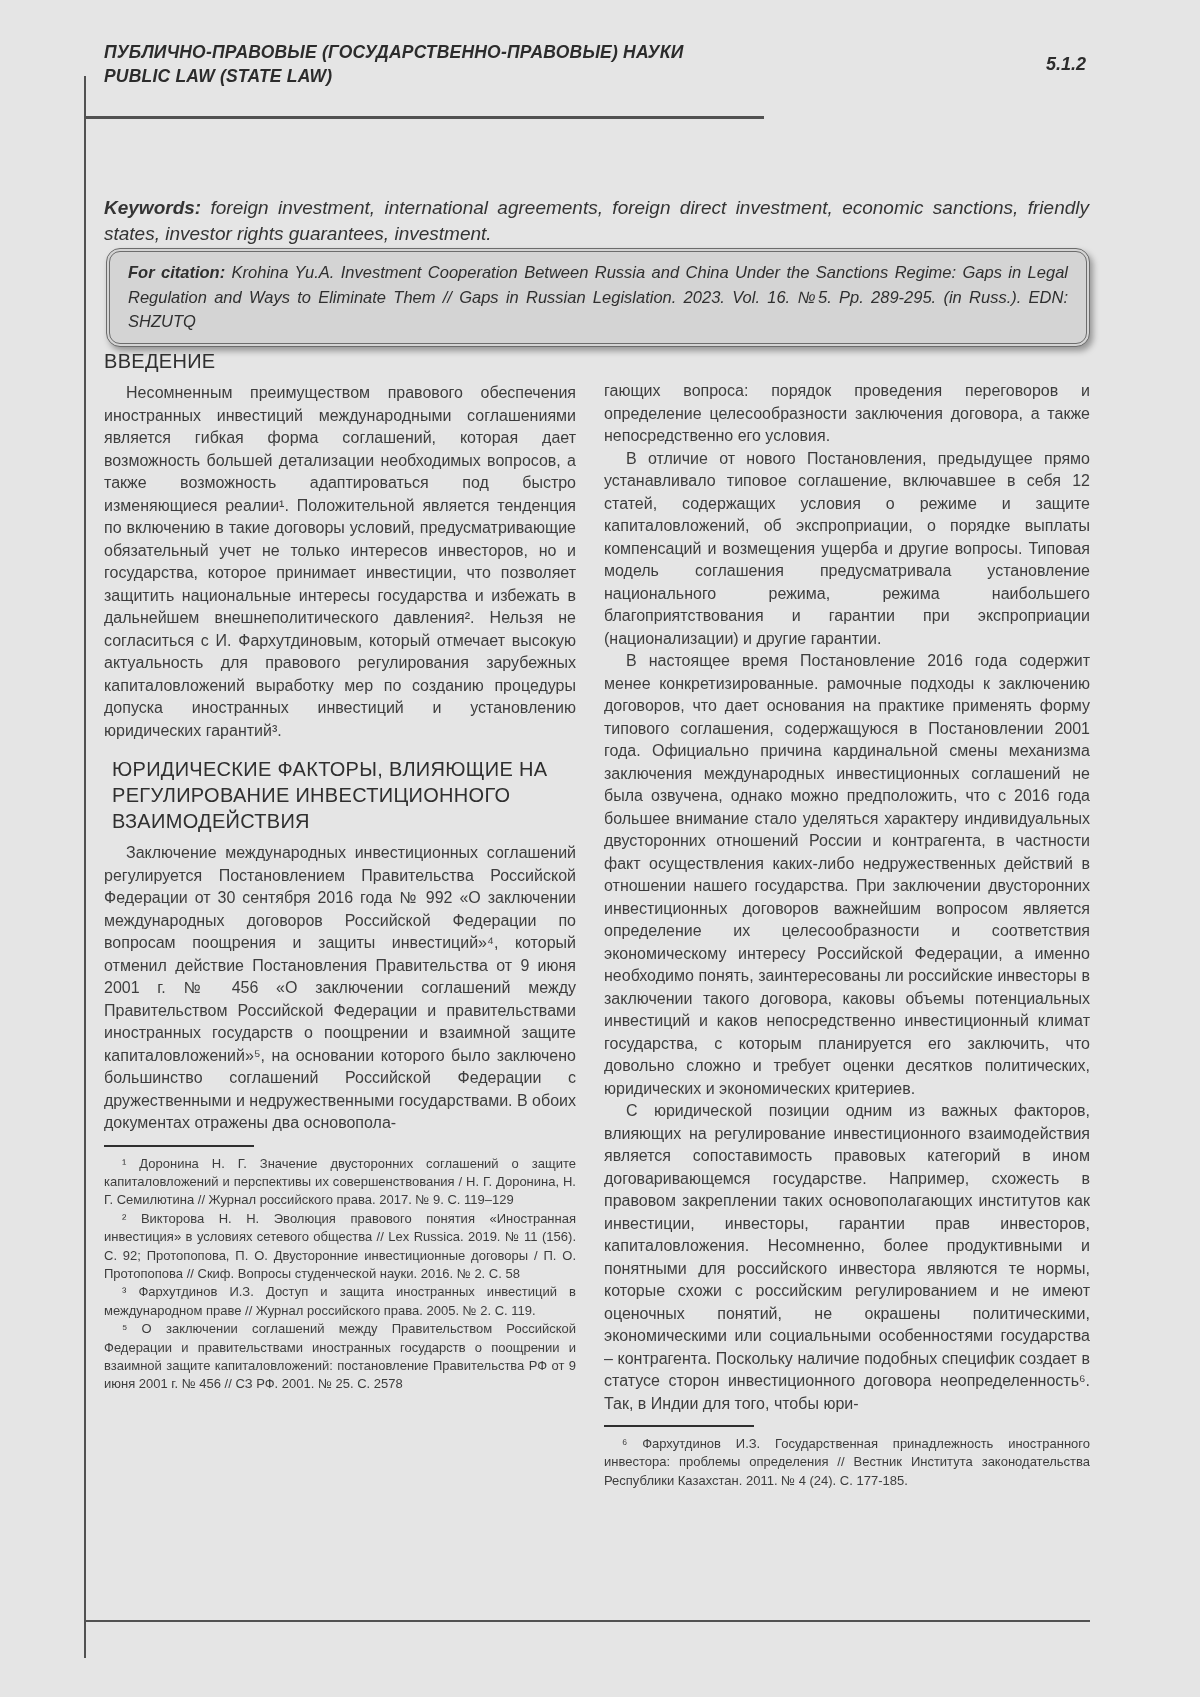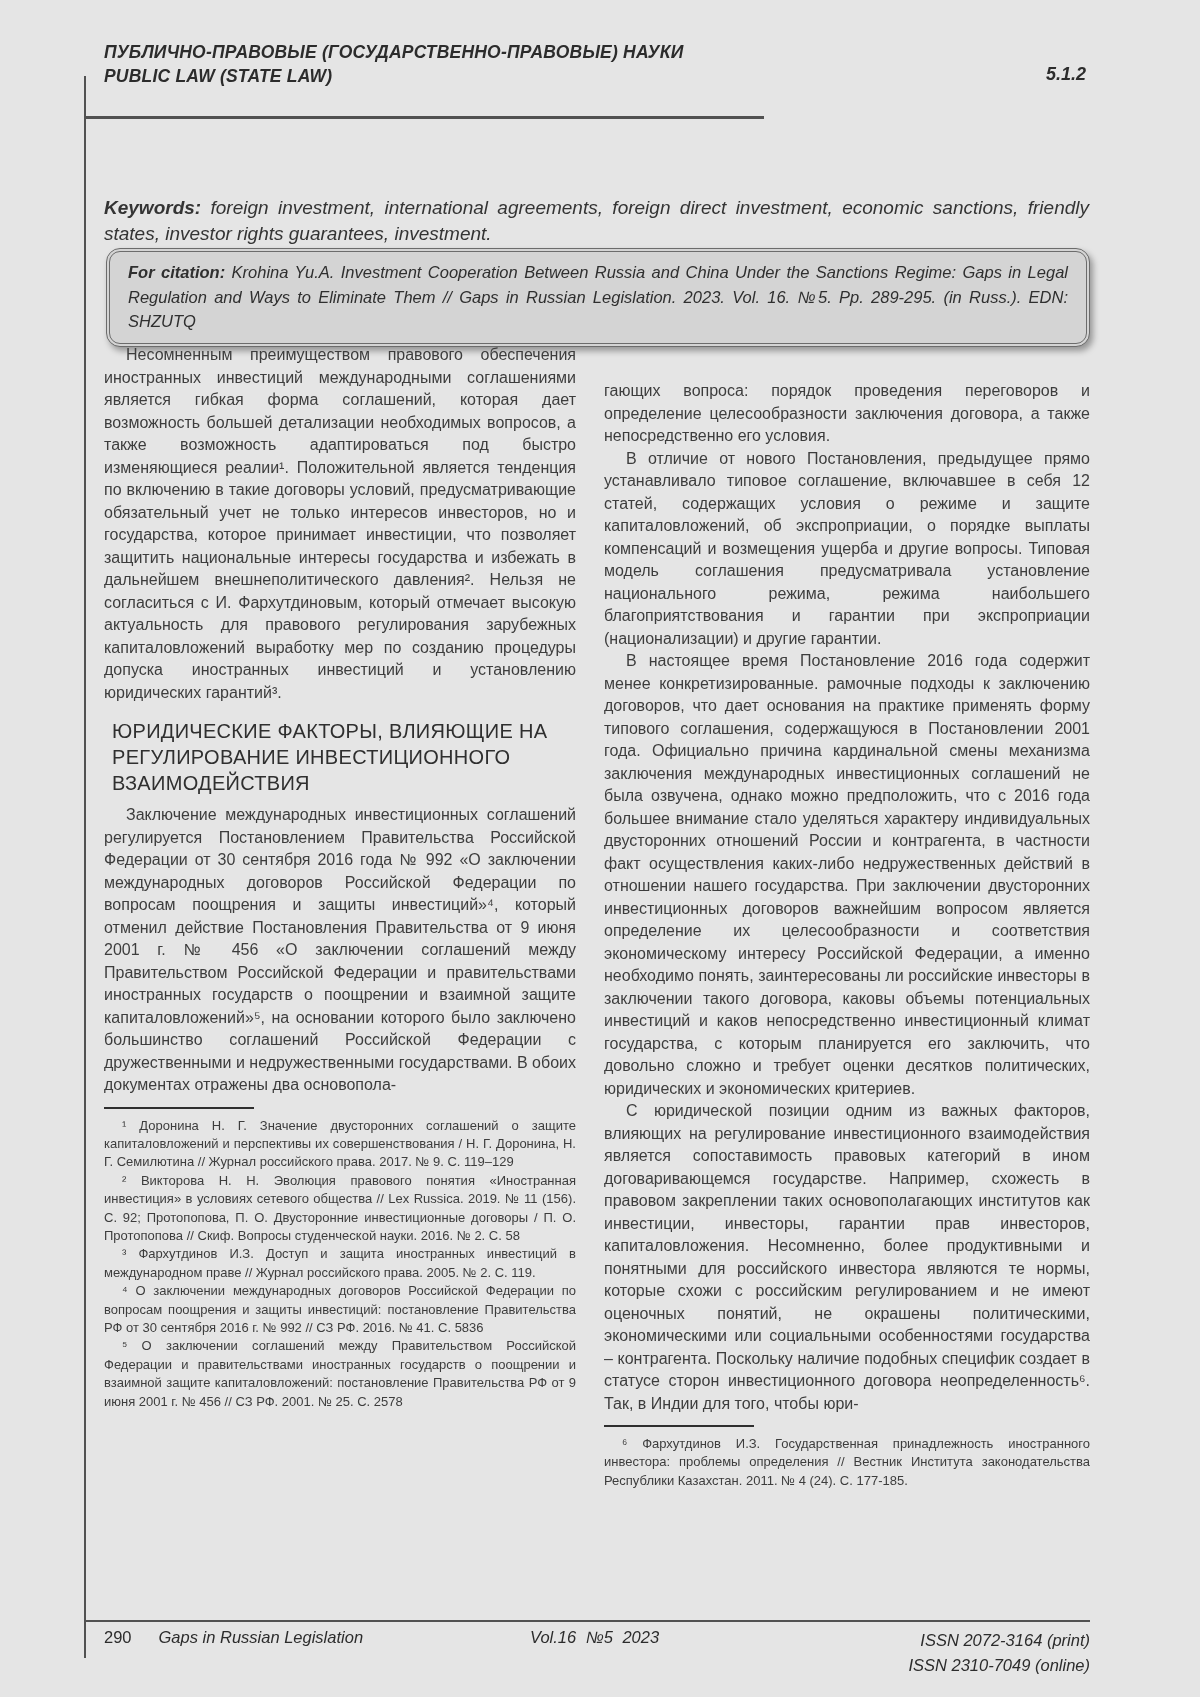--- a/index.html
+++ b/index.html
@@ -7,21 +7,21 @@
     position:relative;width:1200px;height:1697px;background:#e5e5e5;overflow:hidden;
     font-family:"Liberation Sans","DejaVu Sans",sans-serif;color:#3d3d3d;
   }
   
   .v-rule{position:absolute;left:84px;top:76px;width:2px;height:1582px;background:#515151;}
   .h-rule-header{position:absolute;left:84px;top:116px;width:680px;height:3px;background:#515151;}
   .h-rule-footer{position:absolute;left:84px;top:1620px;width:1006px;height:2px;background:#515151;}
   
   .header-block{position:absolute;left:104px;top:40px;width:820px;
     font-weight:bold;font-style:italic;font-size:17.5px;line-height:24px;color:#2c2c2c;letter-spacing:.2px;}
-  .code{position:absolute;left:1046px;top:64px;font-weight:bold;font-style:italic;font-size:18px;color:#2c2c2c;}
+  .code{position:absolute;left:1046px;top:54px;font-weight:bold;font-style:italic;font-size:18px;color:#2c2c2c;}
   
   .abstract{position:absolute;left:104px;top:128px;width:985px;
     font-style:italic;font-size:16.5px;line-height:26px;text-align:justify;color:#343434;}
   .keywords{position:absolute;left:104px;top:176px;width:985px;
     font-style:italic;font-size:19px;line-height:26px;text-align:justify;color:#343434;}
   .bold-label{font-weight:bold;}
   
   .citation-box{position:absolute;left:106px;top:248px;width:940px;
     padding:8px 18px 9px 18px;background:#d4d4d4;border:4px double #6c6c6c;border-radius:14px;
     box-shadow:3px 4px 6px rgba(0,0,0,0.35);
@@ -64,47 +64,36 @@
   <div class="code">5.1.2</div>
 
 
   <p class="keywords"><span class="bold-label">Keywords:</span><span> foreign investment, international agreements, foreign direct investment, economic sanctions, friendly states, investor rights guarantees, investment.</span></p>
 
   <div class="citation-box"><span class="bold-label">For citation:</span><span> Krohina Yu.A. Investment Cooperation Between Russia and China Under the Sanctions Regime: Gaps in Legal Regulation and Ways to Eliminate Them // Gaps in Russian Legislation. 2023. Vol. 16. №5. Pp. 289-295. (in Russ.). EDN: SHZUTQ</span></div>
 
   <div class="columns">
 
     <div class="col-left">
+      <h2 class="section">ВВЕДЕНИЕ</h2>
       <p class="body">Несомненным преимуществом правового обеспечения иностранных инвестиций международными соглашениями является гибкая форма соглашений, которая дает возможность большей детализации необходимых вопросов, а также возможность адаптироваться под быстро изменяющиеся реалии¹. Положительной является тенденция по включению в такие договоры условий, предусматривающие обязательный учет не только интересов инвесторов, но и государства, которое принимает инвестиции, что позволяет защитить национальные интересы государства и избежать в дальнейшем внешнеполитического давления². Нельзя не согласиться с И. Фархутдиновым, который отмечает высокую актуальность для правового регулирования зарубежных капиталовложений выработку мер по созданию процедуры допуска иностранных инвестиций и установлению юридических гарантий³.</p>
       <h2 class="section second">ЮРИДИЧЕСКИЕ ФАКТОРЫ, ВЛИЯЮЩИЕ НА РЕГУЛИРОВАНИЕ ИНВЕСТИЦИОННОГО ВЗАИМОДЕЙСТВИЯ</h2>
       <p class="body">Заключение международных инвестиционных соглашений регулируется Постановлением Правительства Российской Федерации от 30 сентября 2016 года № 992 «О заключении международных договоров Российской Федерации по вопросам поощрения и защиты инвестиций»⁴, который отменил действие Постановления Правительства от 9 июня 2001 г. № 456 «О заключении соглашений между Правительством Российской Федерации и правительствами иностранных государств о поощрении и взаимной защите капиталовложений»⁵, на основании которого было заключено большинство соглашений Российской Федерации с дружественными и недружественными государствами. В обоих документах отражены два основопола-</p>
       <div class="fn-sep"></div>
       <p class="footnote">¹ Доронина Н. Г. Значение двусторонних соглашений о защите капиталовложений и перспективы их совершенствования / Н. Г. Доронина, Н. Г. Семилютина // Журнал российского права. 2017. № 9. С. 119–129</p>
       <p class="footnote">² Викторова Н. Н. Эволюция правового понятия «Иностранная инвестиция» в условиях сетевого общества // Lex Russica. 2019. № 11 (156). С. 92; Протопопова, П. О. Двусторонние инвестиционные договоры / П. О. Протопопова // Скиф. Вопросы студенческой науки. 2016. № 2. С. 58</p>
       <p class="footnote">³ Фархутдинов И.З. Доступ и защита иностранных инвестиций в международном праве // Журнал российского права. 2005. № 2. С. 119.</p>
-      <p class="footnote">⁴ О заключении международных договоров Российской Федерации по вопросам поощрения и защиты инвестиций: постановление Правительства РФ от 30 сентября 2016 г. № 992 // СЗ РФ. 2016. № 41. С. 5836</p>
       <p class="footnote">⁵ О заключении соглашений между Правительством Российской Федерации и правительствами иностранных государств о поощрении и взаимной защите капиталовложений: постановление Правительства РФ от 9 июня 2001 г. № 456 // СЗ РФ. 2001. № 25. С. 2578</p>
     </div>
 
     <div class="col-right">
       <p class="body no-indent">гающих вопроса: порядок проведения переговоров и определение целесообразности заключения договора, а также непосредственно его условия.</p>
       <p class="body">В отличие от нового Постановления, предыдущее прямо устанавливало типовое соглашение, включавшее в себя 12 статей, содержащих условия о режиме и защите капиталовложений, об экспроприации, о порядке выплаты компенсаций и возмещения ущерба и другие вопросы. Типовая модель соглашения предусматривала установление национального режима, режима наибольшего благоприятствования и гарантии при экспроприации (национализации) и другие гарантии.</p>
       <p class="body">В настоящее время Постановление 2016 года содержит менее конкретизированные. рамочные подходы к заключению договоров, что дает основания на практике применять форму типового соглашения, содержащуюся в Постановлении 2001 года. Официально причина кардинальной смены механизма заключения международных инвестиционных соглашений не была озвучена, однако можно предположить, что с 2016 года большее внимание стало уделяться характеру индивидуальных двусторонних отношений России и контрагента, в частности факт осуществления каких-либо недружественных действий в отношении нашего государства. При заключении двусторонних инвестиционных договоров важнейшим вопросом является определение их целесообразности и соответствия экономическому интересу Российской Федерации, а именно необходимо понять, заинтересованы ли российские инвесторы в заключении такого договора, каковы объемы потенциальных инвестиций и каков непосредственно инвестиционный климат государства, с которым планируется его заключить, что довольно сложно и требует оценки десятков политических, юридических и экономических критериев.</p>
       <p class="body">С юридической позиции одним из важных факторов, влияющих на регулирование инвестиционного взаимодействия является сопоставимость правовых категорий в ином договаривающемся государстве. Например, схожесть в правовом закреплении таких основополагающих институтов как инвестиции, инвесторы, гарантии прав инвесторов, капиталовложения. Несомненно, более продуктивными и понятными для российского инвестора являются те нормы, которые схожи с российским регулированием и не имеют оценочных понятий, не окрашены политическими, экономическими или социальными особенностями государства – контрагента. Поскольку наличие подобных специфик создает в статусе сторон инвестиционного договора неопределенность⁶. Так, в Индии для того, чтобы юри-</p>
       <div class="fn-sep"></div>
       <p class="footnote">⁶ Фархутдинов И.З. Государственная принадлежность иностранного инвестора: проблемы определения // Вестник Института законодательства Республики Казахстан. 2011. № 4 (24). С. 177-185.</p>
     </div>
 
   </div>
 
-  <div class="footer">
-    <div class="footer-left">
-      <span class="page-num">290</span>
-      <span class="journal">Gaps in Russian Legislation</span>
-    </div>
-    <div class="vol">Vol.16 №5 2023</div>
-    <div class="issn">
-      <div>ISSN 2072-3164 (print)</div>
-      <div>ISSN 2310-7049 (online)</div>
-    </div>
-  </div>
 
 </div>
 
 </body></html>

